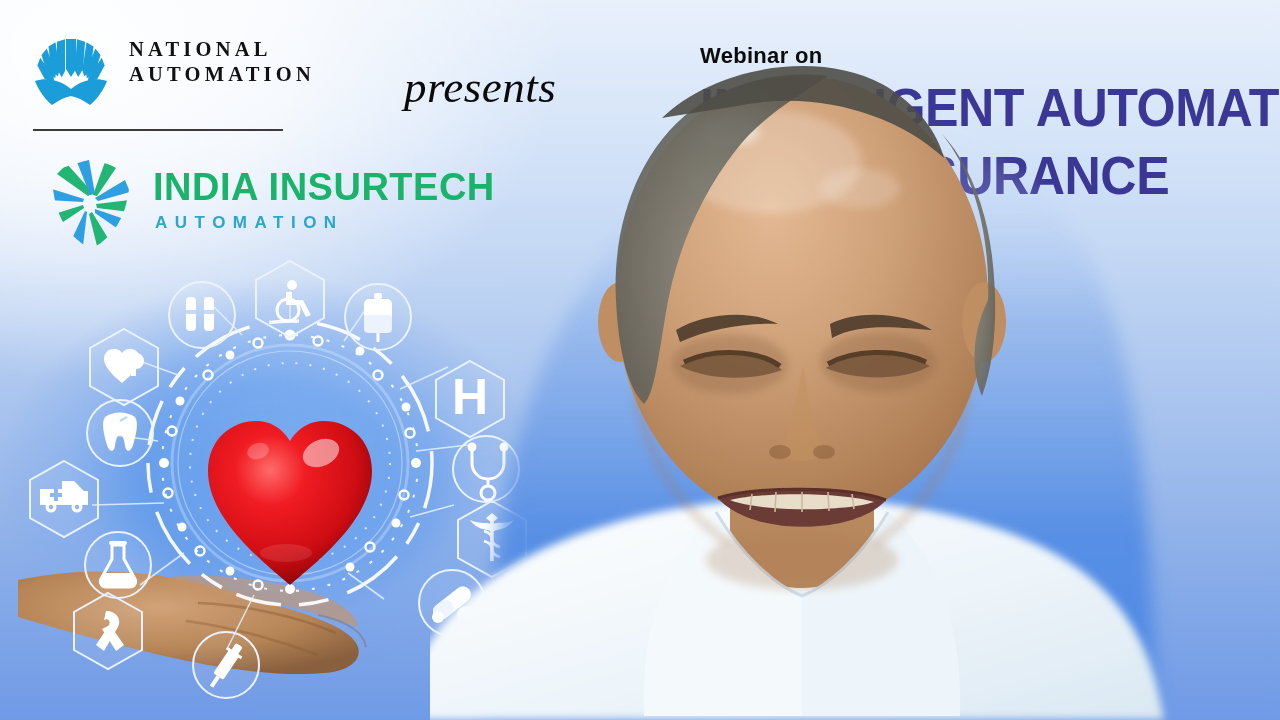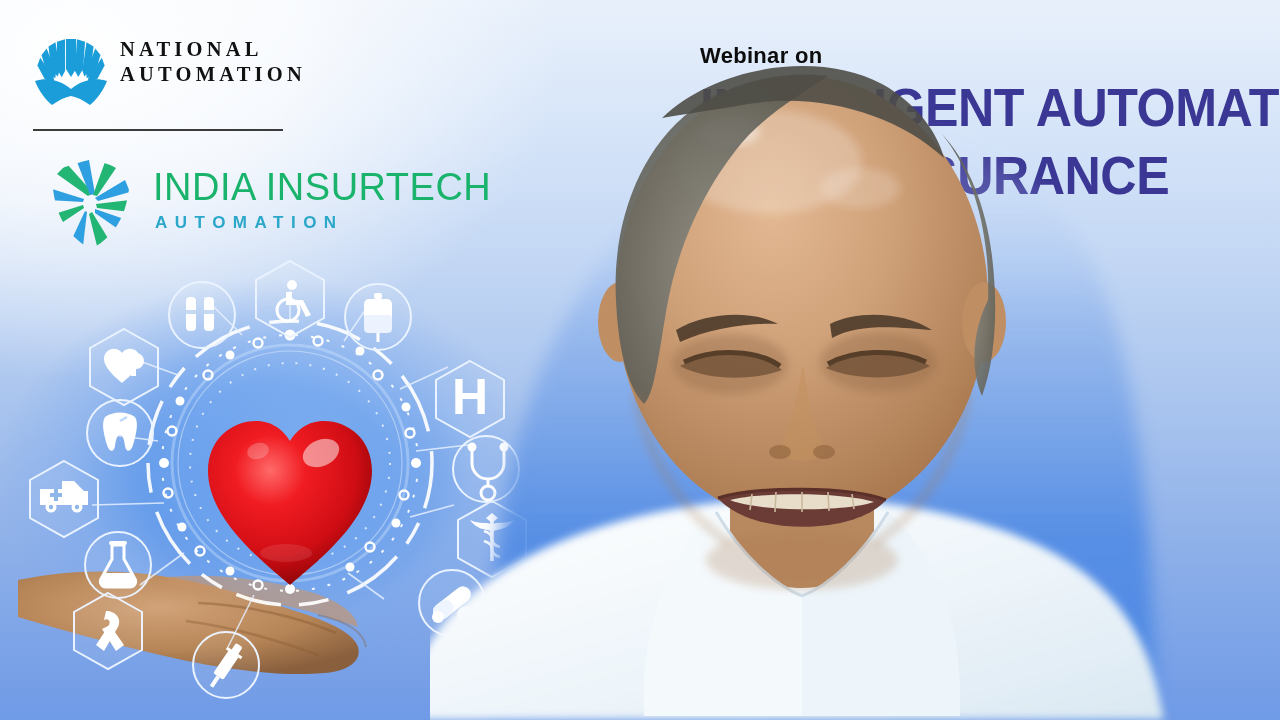--- a/index.html
+++ b/index.html
@@ -17,41 +17,41 @@
   
   .glow{
     position:absolute;left:-40px;top:250px;width:620px;height:470px;
     background:radial-gradient(ellipse 52% 50% at 50% 48%, rgba(74,140,232,.92) 0%, rgba(86,148,234,.78) 38%, rgba(120,168,238,.42) 62%, rgba(150,186,240,0) 84%);
     filter:blur(2px);
   }
 
   
   .nia{position:absolute;left:33px;top:33px;width:255px;height:98px;}
   .nia-mark{position:absolute;left:0;top:0;width:76px;height:80px;}
-  .nia-txt{position:absolute;left:87px;top:4px;}
+  .nia-txt{position:absolute;left:96px;top:4px;}
   .nia-txt div{
     font-weight:bold;color:#111;letter-spacing:4.2px;
     font-size:20.5px;line-height:25px;font-family:"Liberation Serif", serif;
   }
   .nia-rule{position:absolute;left:0;bottom:0;width:250px;height:2px;background:#3b3b3b;}
 
   
   .presents{
     position:absolute;left:404px;top:61px;
     font-family:"Liberation Serif", serif;
     font-style:italic;font-size:45px;color:#0a0a0a;
     letter-spacing:.5px;
   }
 
   
   .iia{position:absolute;left:48px;top:155px;width:480px;height:90px;}
   .iia-shield{position:absolute;left:0;top:2px;width:86px;height:94px;}
   .iia-name{
     position:absolute;left:105px;top:11px;
-    font-size:38px;font-weight:normal;color:#19b36b;
+    font-size:38px;font-weight:bold;color:#19b36b;
     letter-spacing:.5px;
   }
   .iia-sub{
     position:absolute;left:107px;top:58px;
     font-size:17px;font-weight:bold;color:#2aa7c9;
     letter-spacing:7.5px;
   }
 
   
   .health{position:absolute;left:18px;top:255px;width:540px;height:465px;}
@@ -104,20 +104,21 @@
         <path d="M2 48 C14 44 27 47 38 56 C49 47 62 44 74 48 C70 58 64 66 57 72 C50 67 44 64 38 63 C32 64 26 67 19 72 C12 66 6 58 2 48 Z" fill="#1b9dd9"></path>
       </svg>
     </div>
     <div class="nia-txt">
       <div>NATIONAL</div>
       <div>AUTOMATION</div>
     </div>
     <div class="nia-rule"></div>
   </div>
 
+  <div class="presents">presents</div>
 
   <div class="iia">
     <div class="iia-shield">
       <svg viewBox="0 0 86 94" width="86" height="94">
         <defs>
           <clipPath id="shieldclip">
             <path d="M43 2 L82 14 C82 52 70 78 43 92 C16 78 4 52 4 14 Z"></path>
           </clipPath>
         </defs>
         <g clip-path="url(#shieldclip)">

